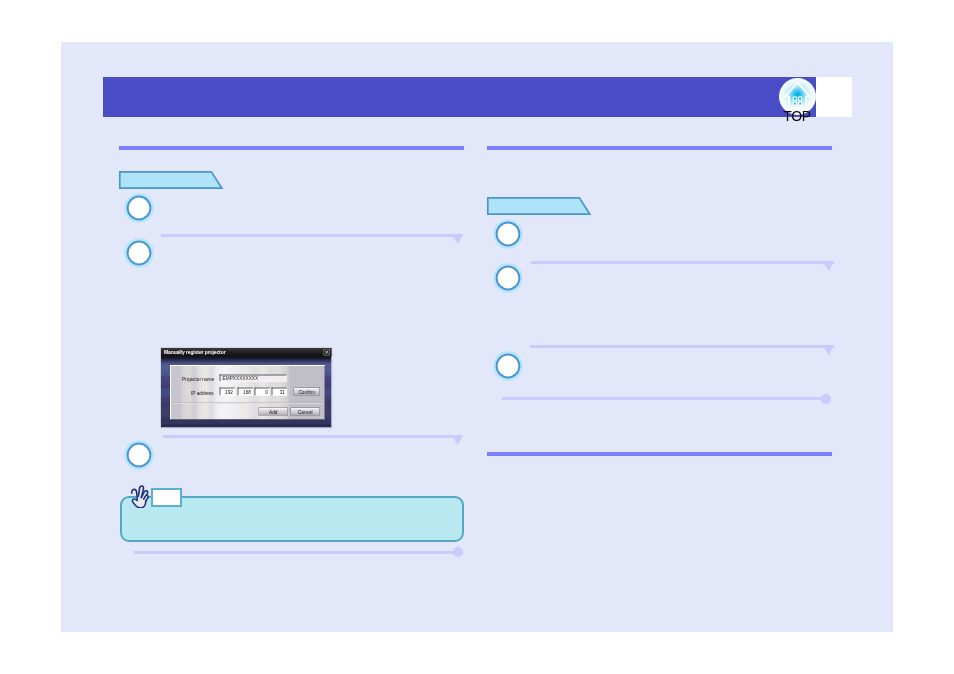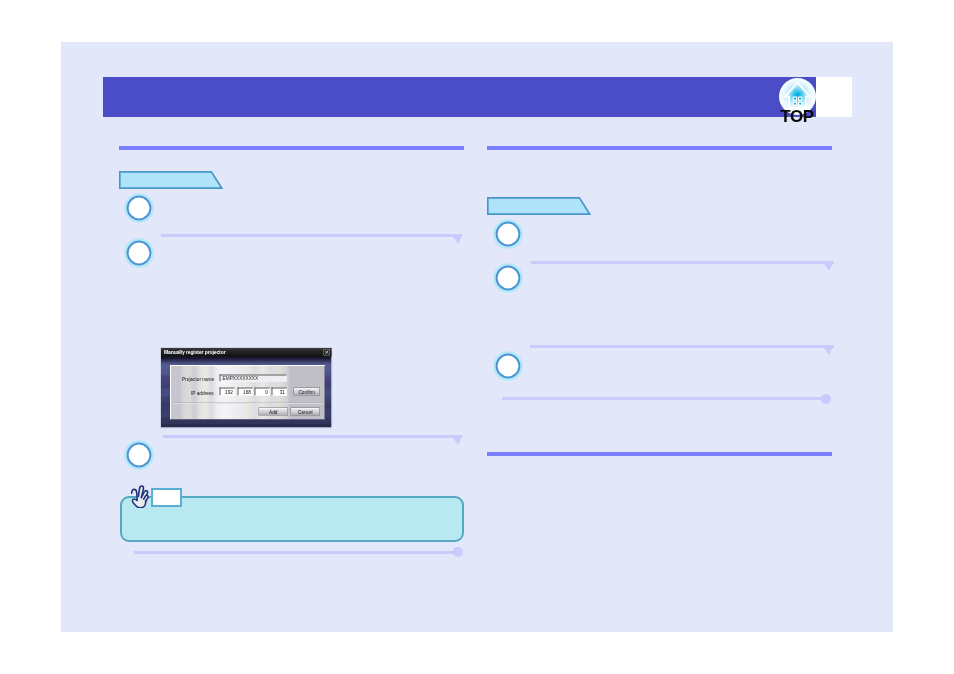--- a/index.html
+++ b/index.html
@@ -11,21 +11,21 @@
   .whitebox{position:absolute;left:755px;top:35px;width:36px;height:40px;background:#ffffff;}
   .hdrtext{position:absolute;left:12px;top:12px;font-size:14px;font-weight:bold;color:#ffffff;
      font-family:"Liberation Sans",sans-serif;white-space:nowrap;}
   .hdrboxtext{position:absolute;left:4px;top:13px;font-size:12px;color:#333333;
      font-family:"Liberation Sans",sans-serif;white-space:nowrap;}
   .tiplabel{position:absolute;left:2px;top:2px;font-size:10px;color:#17506e;
      font-family:"Liberation Sans",sans-serif;white-space:nowrap;}
   .topicon{position:absolute;left:717.5px;top:35.9px;width:37px;height:46px;}
   .topicon svg{position:absolute;left:0;top:0;}
   .toplabel{position:absolute;left:-6px;top:33.0px;width:49px;text-align:center;
-    font-size:17px;font-weight:bold;color:#0a0a0a;line-height:11px;
+    font-size:14px;font-weight:normal;color:#0a0a0a;line-height:11px;
     font-family:"Liberation Sans",sans-serif;letter-spacing:-0.3px;}
 
   
   .rule{position:absolute;height:4px;background:#7d80fe;}
   .phead-wrap{position:absolute;}
   .phead-wrap svg{display:block;}
   .phead-text{position:absolute;left:6px;top:3px;font-size:10px;color:#16324a;
      font-family:"Liberation Sans",sans-serif;white-space:nowrap;}
   .circ{position:absolute;}
   .lline{position:absolute;height:3px;background:#cacafc;}

